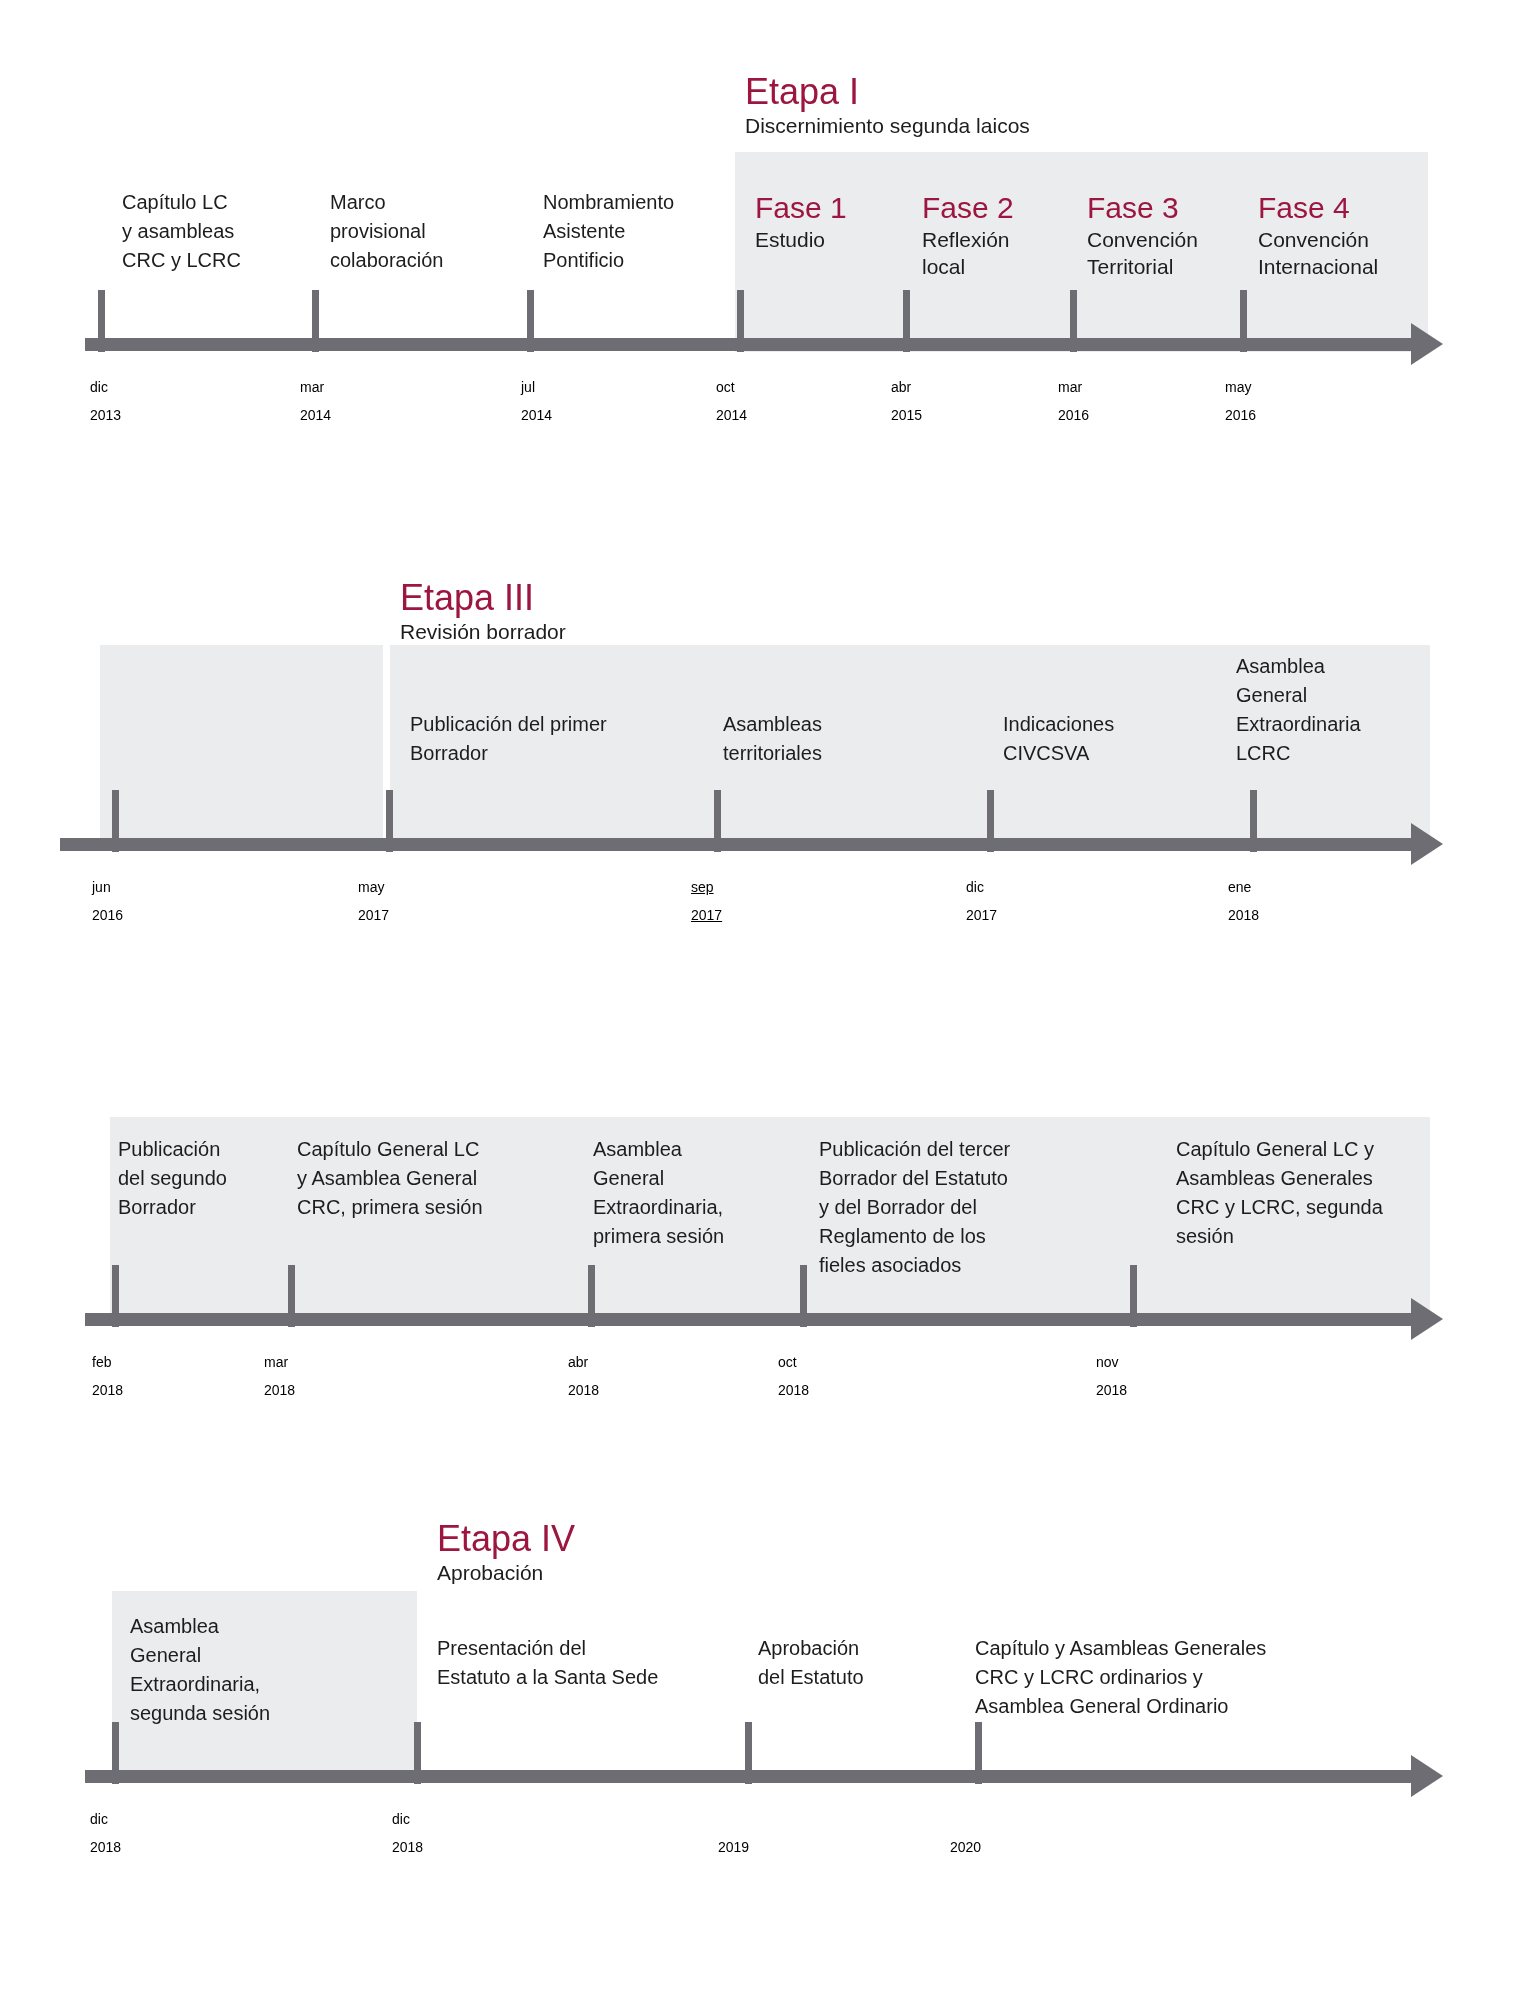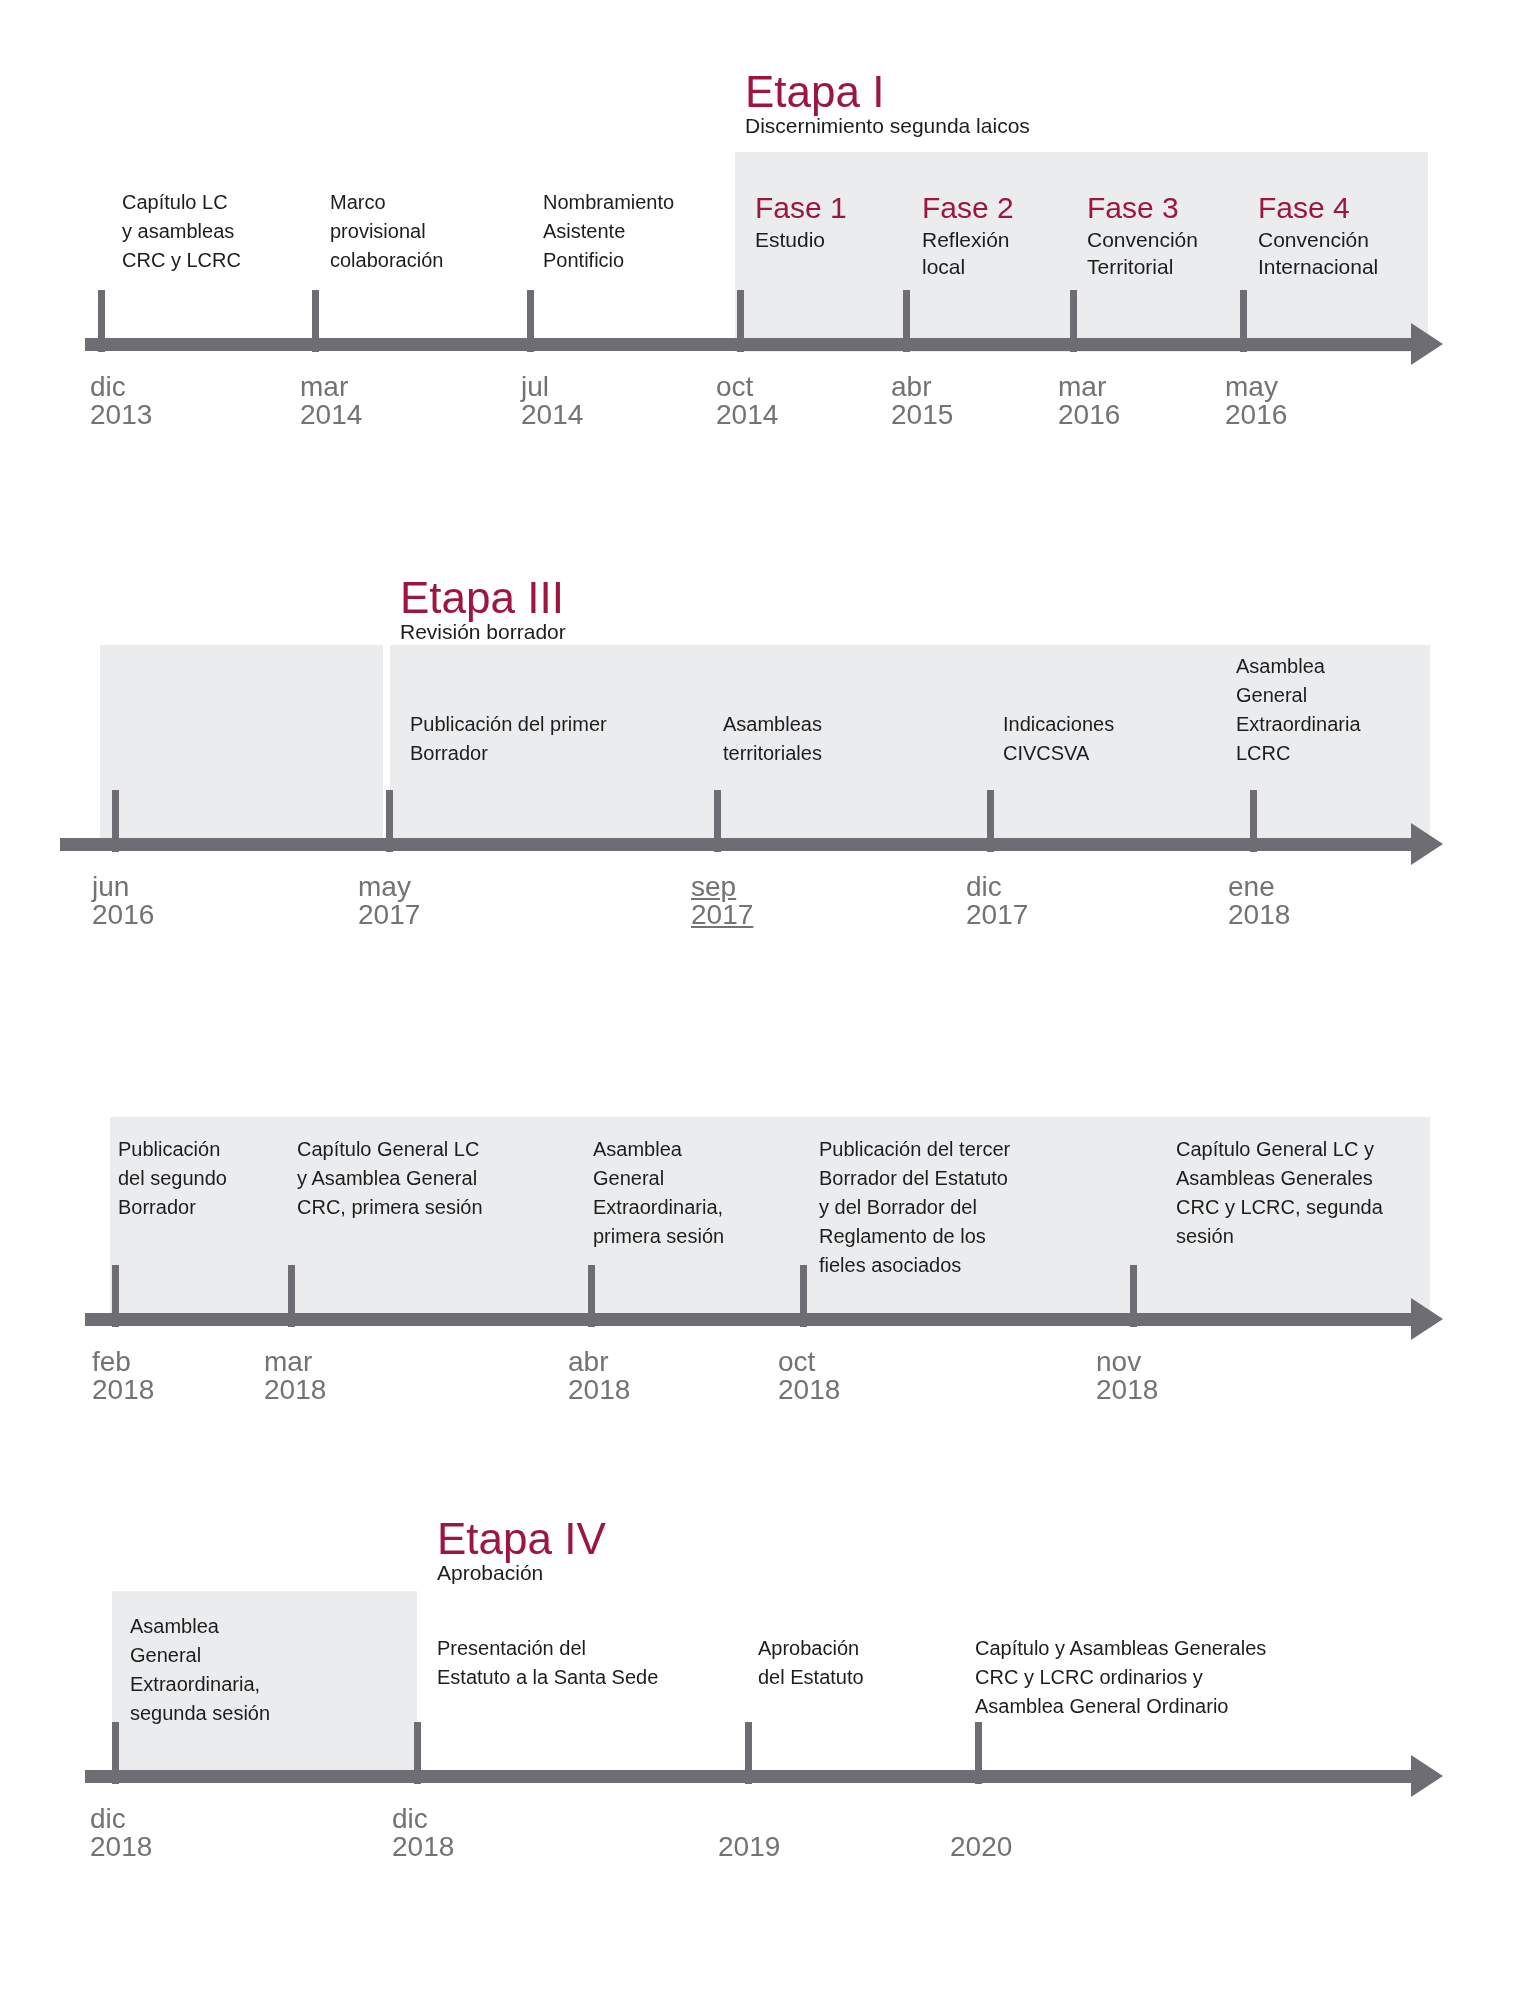--- a/index.html
+++ b/index.html
@@ -58,21 +58,21 @@
     position: absolute;
     width: 7px;
     background: #6d6d73;
   }
 
   
   .stage {
     position: absolute;
   }
   .stage-title {
-    font-size: 44px;
+    font-size: 36px;
     color: #9c1640;
     line-height: 40px;
     white-space: nowrap;
   }
   .stage-sub {
     font-size: 21px;
     color: #1d1d1d;
     line-height: 27px;
     white-space: nowrap;
   }
@@ -97,23 +97,23 @@
   .event {
     position: absolute;
     font-size: 20px;
     line-height: 29px;
     color: #1d1d1d;
   }
 
   
   .date {
     position: absolute;
-    font-size: 28px;
+    font-size: 14px;
     line-height: 28px;
-    color: #737373;
+    color: #000000;
     text-align: left;
     white-space: nowrap;
   }
   .date-month { display: block; }
   .date-year  { display: block; }
 </style>
 </head>
 <body>
 
 <div class="canvas">

